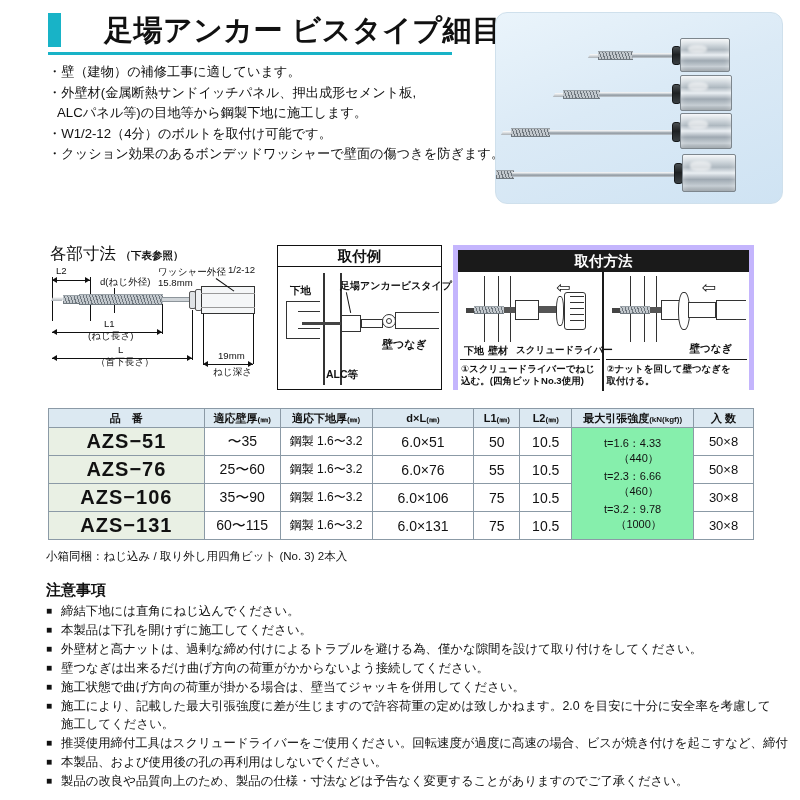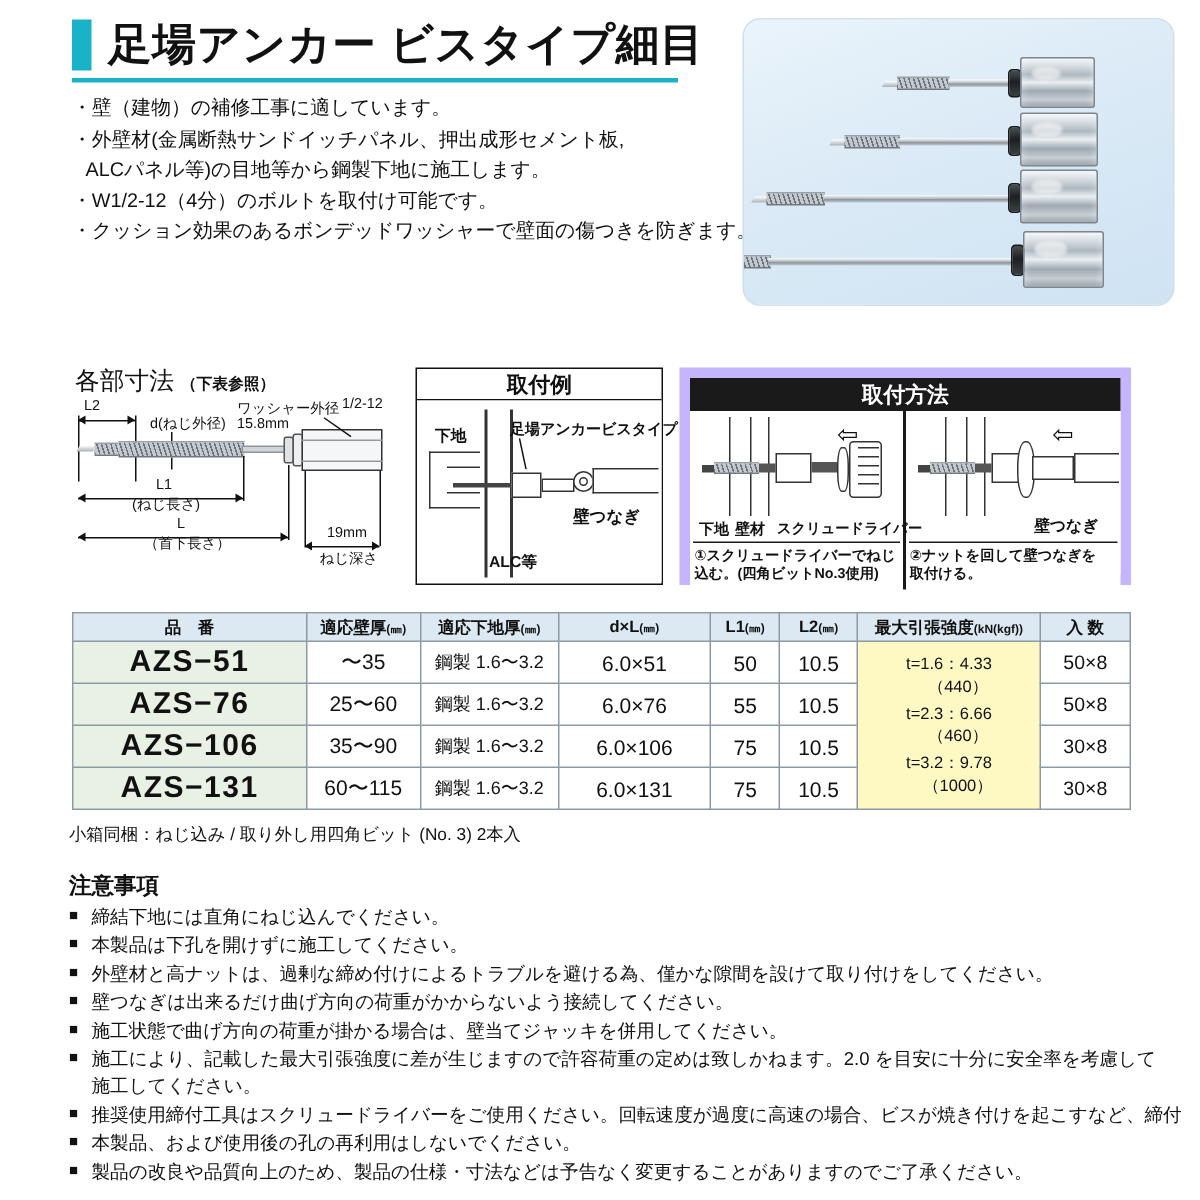--- a/index.html
+++ b/index.html
@@ -8,21 +8,21 @@
     width: 800px; height: 800px;
     background: #ffffff;
     font-family: "Liberation Sans", "DejaVu Sans", sans-serif;
     color: #1a1a1a;
     overflow: hidden;
     position: relative;
   }
 
   
   .header-wrap { position: absolute; left: 0; top: 0; width: 800px; }
-  .title-row { position: absolute; left: 48px; top: 13px; display: flex; align-items: center; }
+  .title-row { position: absolute; left: 48px; top: 13px; display: flex; align-items: center; gap: 32px; }
   .title-bar {
     width: 13px; height: 34px; background: #18b3c7; margin-right: 11px;
   }
   .title-text {
     font-size: 29px; font-weight: bold; letter-spacing: 0.5px;
     color: #111; line-height: 1; white-space: nowrap;
   }
   .title-underline {
     position: absolute; left: 48px; top: 52px; width: 404px; height: 3px;
     background: #18b3c7;
@@ -122,21 +122,21 @@
     height: 19px; padding: 0 2px; white-space: nowrap;
   }
   .spec-table thead th .u { font-size: 8px; font-weight: bold; }
   .spec-table td { height: 28px; }
   td.model {
     background: #e9f0e4; font-size: 20px; font-weight: bold;
     letter-spacing: 1px; font-family: "Liberation Sans", sans-serif;
   }
   td.num { font-size: 14px; background: #fff; }
   td.strength {
-    background: #fef9c3; font-size: 11px; line-height: 15px;
+    background: #86efac; font-size: 11px; line-height: 15px;
     vertical-align: middle; padding: 2px 3px;
   }
   td.strength .grp { margin: 3px 0; white-space: nowrap; }
   td.strength .paren { display: block; padding-left: 12px; }
   td.qty { font-size: 13px; background: #fff; }
 
   .table-note {
     position: absolute; left: 46px; top: 549px;
     font-size: 11.5px; color: #111; white-space: nowrap;
   }
@@ -287,21 +287,21 @@
     <div style="position:absolute; left:117px; top:45px; width:44px; height:17px; border:1.3px solid #333; border-right:none; background:#fff;"></div>
 
     <div class="lbl b" style="left:12px; top:17px; font-size:10.5px;">下地</div>
     <div class="lbl b" style="left:62px; top:12px; font-size:10px;">足場アンカービスタイプ</div>
     <div style="position:absolute; left:70px; top:25px; width:1.2px; height:21px; background:#111; transform:rotate(-12deg);"></div>
     <div class="lbl b" style="left:104px; top:70px; font-size:11px;">壁つなぎ</div>
     <div class="lbl b" style="left:48px; top:101px; font-size:10.5px;">ALC等</div>
   </div>
 </div>
 
-<div class="diagram-box" style="left:453px; top:245px; width:301px; height:145px; border:7px solid #c4b5fd;">
+<div class="diagram-box" style="left:453px; top:245px; width:301px; height:145px; border:5px solid #c4b5fd;">
   <div class="box-head dark">取付方法</div>
   <div style="display:flex; width:100%; height:119px; background:#fff;">
 
     <div style="position:relative; width:50%; height:100%; border-right:2px solid #1a1a1a;">
       <div style="position:relative; height:86px; border-bottom:1.5px solid #1a1a1a; margin:2px;">
         <div style="position:absolute; left:24px; top:2px; width:1.3px; height:66px; background:#333;"></div>
         <div style="position:absolute; left:38px; top:2px; width:1.3px; height:66px; background:#333;"></div>
         <div style="position:absolute; left:50px; top:2px; width:1.3px; height:66px; background:#333;"></div>
 
         <div style="position:absolute; left:6px; top:34px; width:9px; height:5px; background:#444;"></div>

